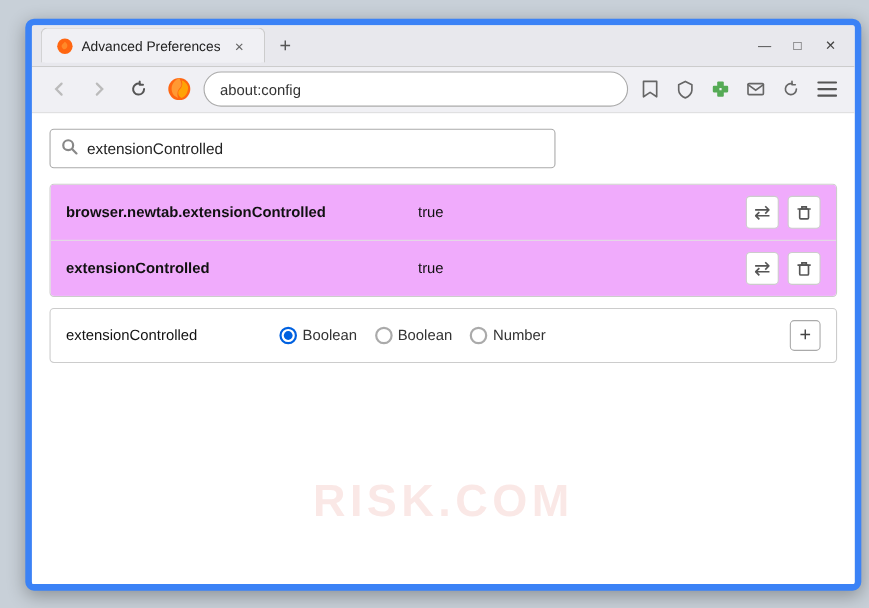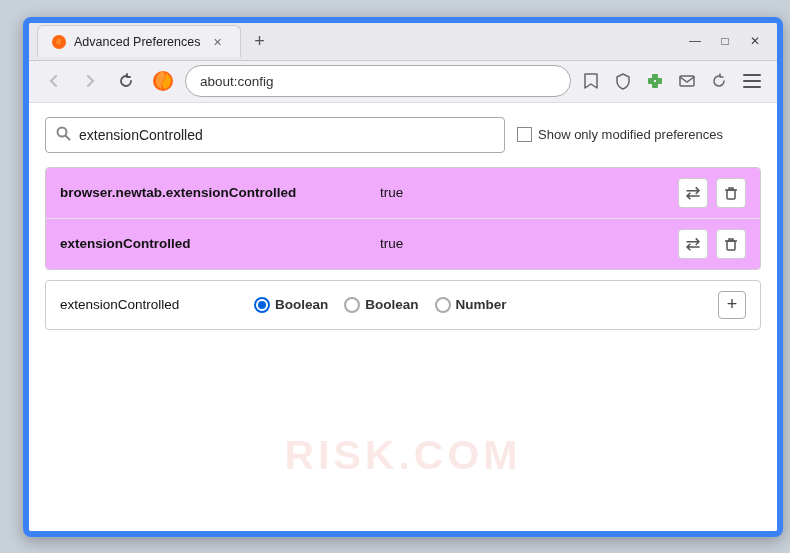--- a/index.html
+++ b/index.html
@@ -325,21 +325,20 @@
       gap: 16px;
       flex: 1;
     }
     .radio-option {
       display: flex;
       align-items: center;
       gap: 5px;
       font-size: 13.5px;
       color: #333;
       cursor: pointer;
-      font-weight: bold;
     }
     .radio-outer {
       width: 16px;
       height: 16px;
       border-radius: 50%;
       border: 2px solid #aaa;
       display: flex;
       align-items: center;
       justify-content: center;
       flex-shrink: 0;
@@ -488,24 +487,20 @@
     <div class="search-row">
       <div class="search-box">
         <span class="search-icon-svg">
           <svg width="15" height="15" viewBox="0 0 15 15" fill="none" stroke="#888" stroke-width="2">
             <circle cx="6" cy="6" r="4.5"></circle>
             <path d="M9.5 9.5 L13.5 13.5" stroke-linecap="round"></path>
           </svg>
         </span>
         <input class="search-input" type="text" value="extensionControlled" style="">
       </div>
-      <label class="show-modified">
-        <div class="checkbox"></div>
-        <span>Show only modified preferences</span>
-      </label>
     </div>
 
     <div class="prefs-table">
 
       <div class="pref-row">
         <span class="pref-name">browser.newtab.extensionControlled</span>
         <span class="pref-value">true</span>
         <div class="pref-actions">
           <div class="pref-action-btn">
             <span class="arrow-icon">⇄</span>

